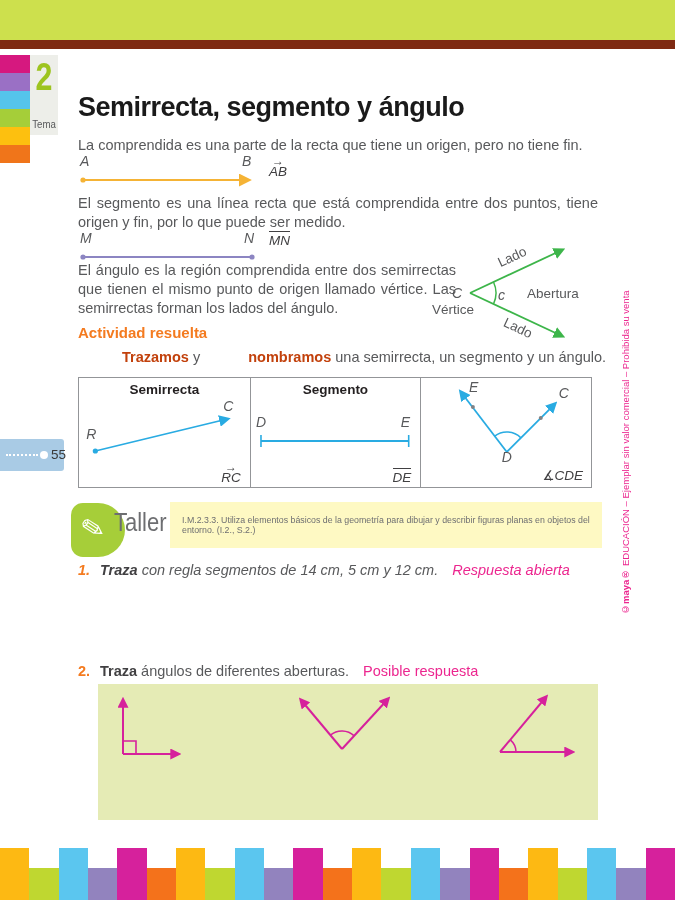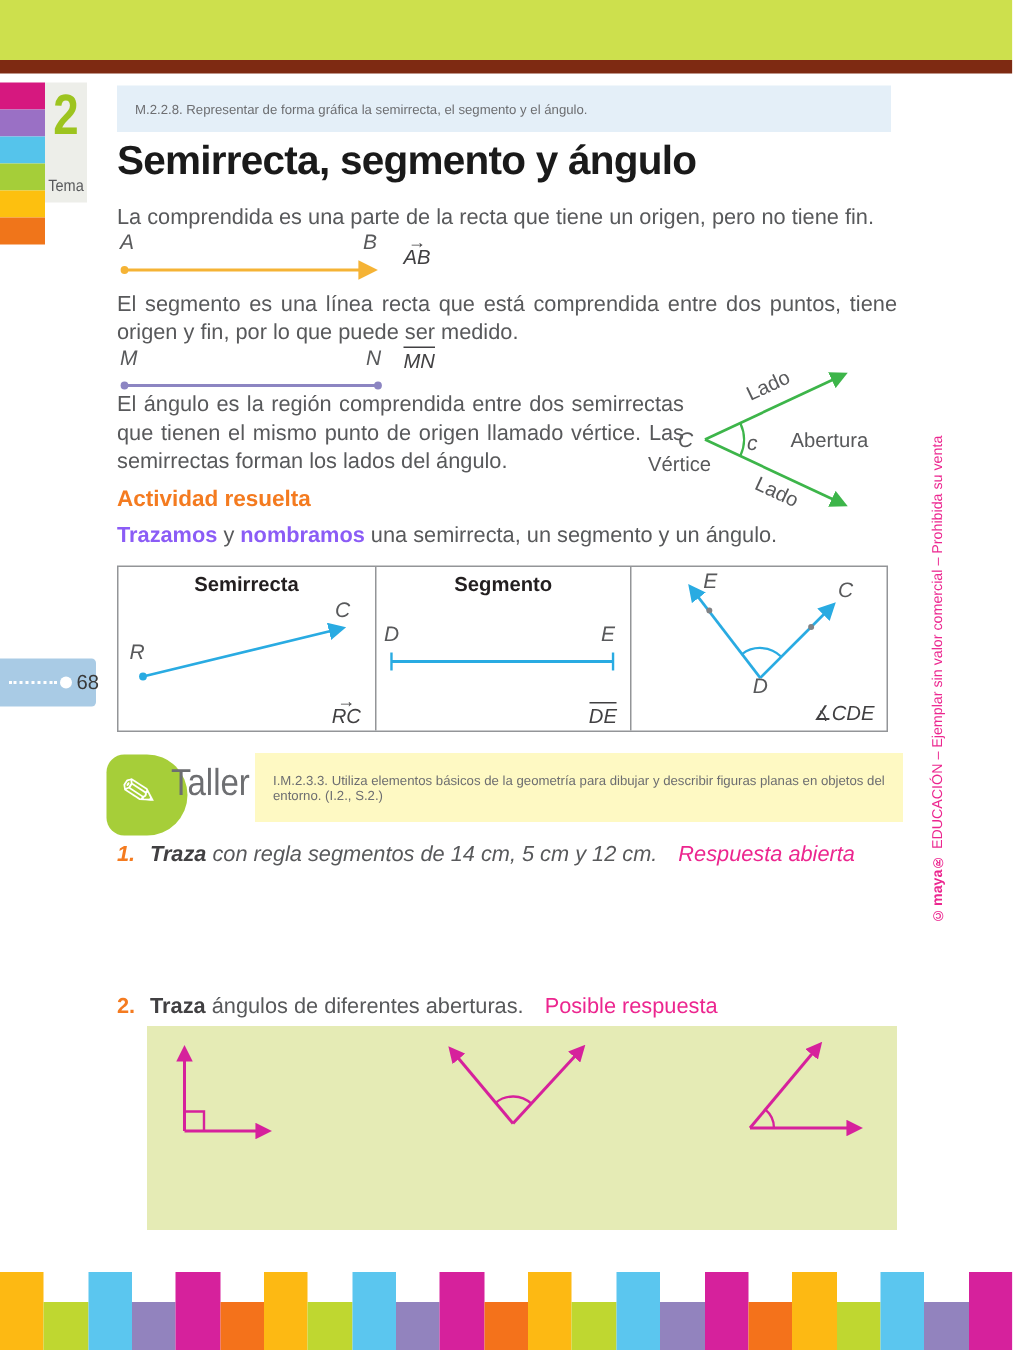--- a/index.html
+++ b/index.html
@@ -41,21 +41,21 @@
   .note { display:inline-flex; flex-direction:column; align-items:center; line-height:1; position:absolute; }
   .note .arr { font-size:12px; height:10px; color:#414042; }
   .note .over { align-self:stretch; border-top:1.5px solid #414042; margin-bottom:2px; }
   .note .letters { font-style:italic; font-size:13.5px; color:#414042; }
   .n-ray { left:269px; top:155px; }
   .n-seg { left:269px; top:231px; }
 
   
   .h-actividad { position:absolute; left:78px; top:324px; font-size:15px; font-weight:bold; color:#F47B20; }
   .lead { position:absolute; left:78px; top:349px; font-size:14.5px; color:#58595B; }
-  .lead b { color:#8b5cf6; }
+  .lead b { color:#c2410c;margin-left:44px; }
 
   .xtable { position:absolute; left:78px; top:377px; width:514px; height:111px; border:1px solid #939598; display:grid; grid-template-columns:1fr 1fr 1fr; background:#fff; }
   .tcell { position:relative; }
   .tcell + .tcell { border-left:1px solid #939598; }
   .thead { text-align:center; padding-top:4px; font-size:13.5px; font-weight:bold; color:#231F20; }
   .tcell svg { display:block; overflow:visible; }
   .cell-note { position:absolute; right:9px; bottom:3px; }
   .cell-note .note { position:static; }
   .angle-note { position:absolute; right:8px; bottom:4px; font-size:13.5px; color:#414042; }
   .angle-note i { font-style:italic; }
@@ -133,23 +133,20 @@
       <div class="stripe" style="background: rgb(85, 196, 235);"></div>
       <div class="stripe" style="background: rgb(165, 206, 57);"></div>
       <div class="stripe" style="background: rgb(253, 192, 15);"></div>
       <div class="stripe" style="background: rgb(240, 117, 26);"></div>
     </div>
   <div class="tema-box">
     <div class="tema-num">2</div>
     <div class="tema-label">Tema</div>
   </div>
 
-  <div class="standard-box">
-    <span>M.2.2.8. Representar de forma gráfica la semirrecta, el segmento y el ángulo.</span>
-  </div>
 
   <h1 class="page-title">Semirrecta, segmento y ángulo</h1>
 
   <p class="para p1">La comprendida es una parte de la recta que tiene un origen, pero no tiene fin.</p>
 
   <svg class="d-ray" width="235" height="40" viewBox="0 0 235 40">
     <text class="lbl" x="4" y="14">A</text>
     <text class="lbl" x="166" y="14">B</text>
     <circle cx="7" cy="28" r="2.6" class="fi-yellow"></circle>
     <line x1="7" y1="28" x2="172" y2="28" class="st-yellow" stroke-width="2" marker-end="url(#m-yellow)"></line>
@@ -229,21 +226,21 @@
         <text class="lbl" x="138" y="20">C</text>
         <text class="lbl" x="81" y="84">D</text>
       </svg>
       <span class="angle-note"><span>∡</span><i>CDE</i></span>
     </div>
   </div>
 
   <div class="page-tab">
     <span class="dots"></span>
     <span class="dot"></span>
-    <span class="num">68</span>
+    <span class="num">55</span>
   </div>
 
   <div class="t-circle">
     <span class="pencil">✎</span>
   </div>
   <div class="taller-label">Taller</div>
   <div class="indicator-box">
     <span>I.M.2.3.3. Utiliza elementos básicos de la geometría para dibujar y describir figuras planas en objetos del entorno. (I.2., S.2.)</span>
   </div>
 

